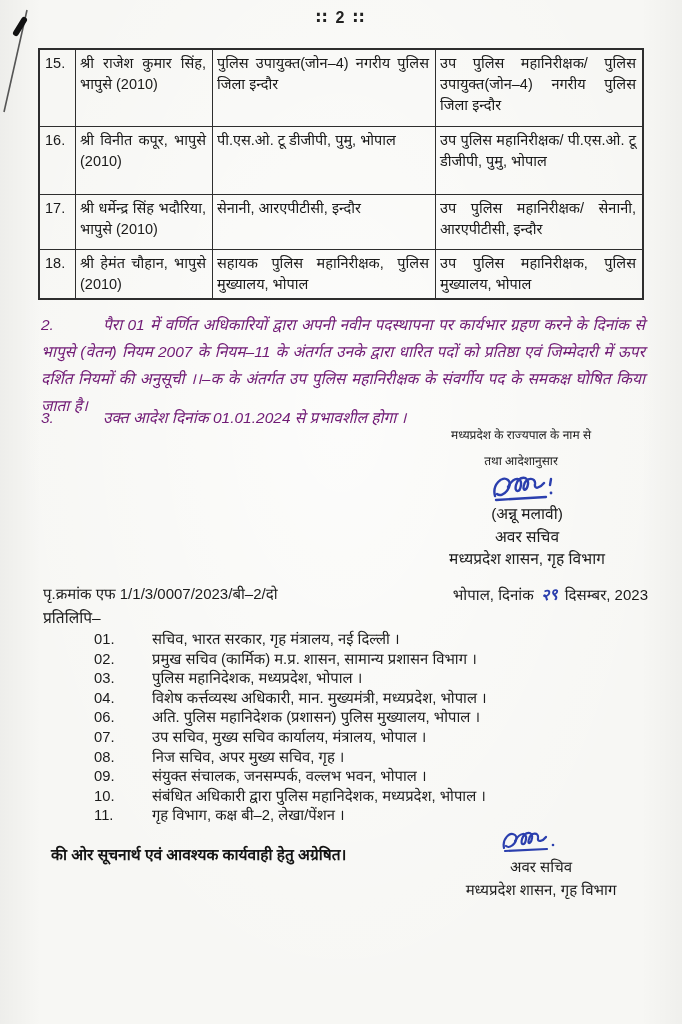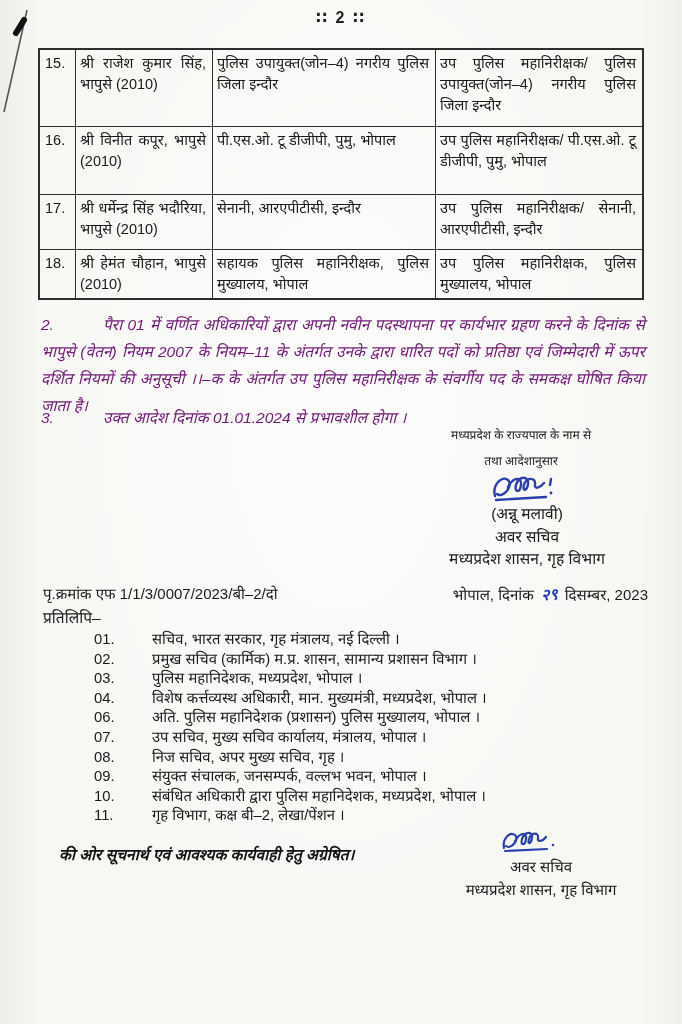--- a/index.html
+++ b/index.html
@@ -69,22 +69,22 @@
   .hand-date{
     color:#2b3fae;font-style:italic;font-weight:700;
     display:inline-block;transform:rotate(-4deg);
     margin:0 3px;font-size:16px;
   }
   .copylabel{position:absolute;left:43px;top:606px;font-size:15.5px;color:#1b1b1b;}
   .copylist{position:absolute;left:75px;top:630px;width:570px;margin-left:19px;}
   .copyrow{display:flex;font-size:14.8px;line-height:19.6px;color:#1b1b1b;}
   .copyrow .cnum{width:58px;flex:none;}
   .forwardline{
-    position:absolute;left:59px;top:843px;
-    font-size:15.5px;font-weight:700;font-style:italic;color:#141414;
+    position:absolute;left:51px;top:843px;
+    font-size:15.5px;font-weight:700;color:#141414;
   }
   .footer-signatory{
     position:absolute;left:430px;top:855px;width:222px;
     text-align:center;font-size:15px;line-height:23px;color:#1b1b1b;
   }
   .staple{position:absolute;left:0;top:0;}
 </style>
 </head>
 <body>
 

